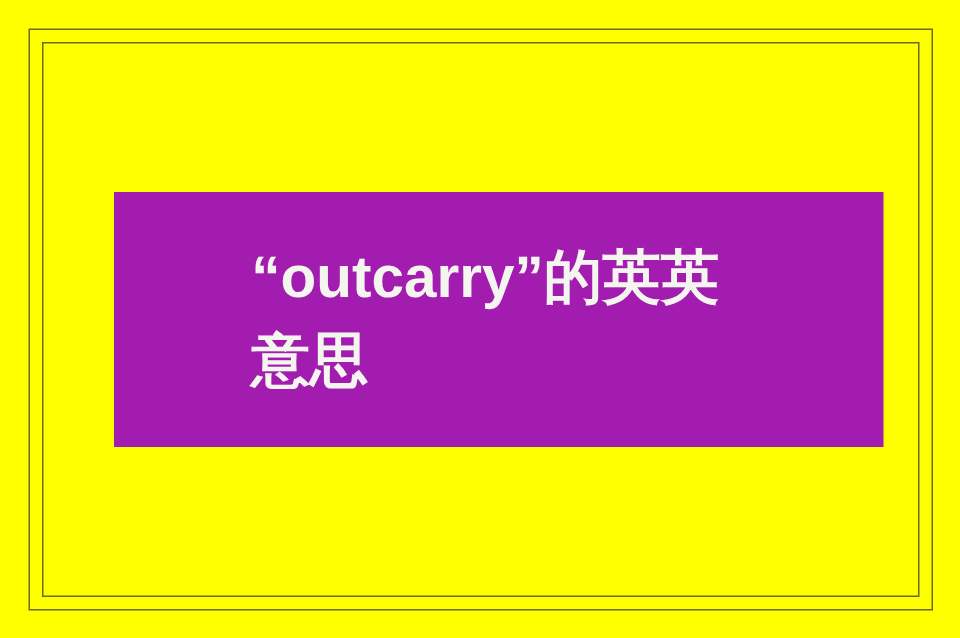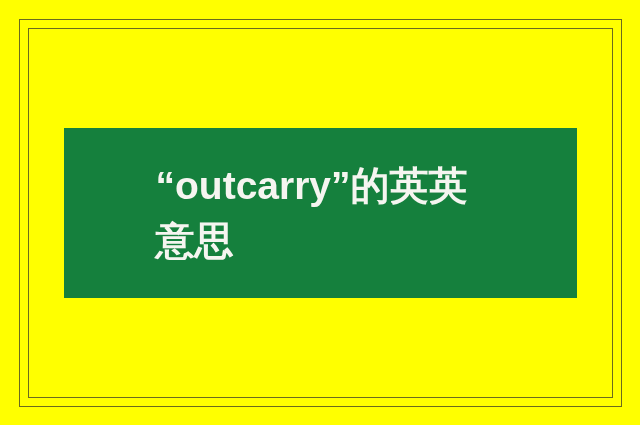--- a/index.html
+++ b/index.html
@@ -40,25 +40,25 @@
   .frame-inner {
     left: 28px;
     top: 28px;
     right: 27px;
     bottom: 27px;
   }
 
   
   .title-card {
     position: absolute;
-    left: 64px;
+    left: 76px;
     top: 128px;
     width: 513px;
     height: 170px;
-    background: #15803d;
+    background: #a21caf;
     box-sizing: border-box;
     display: flex;
     align-items: center;
     justify-content: center;
   }
 
   .title-text {
     display: block;
     width: 330px;
     margin: 0;

